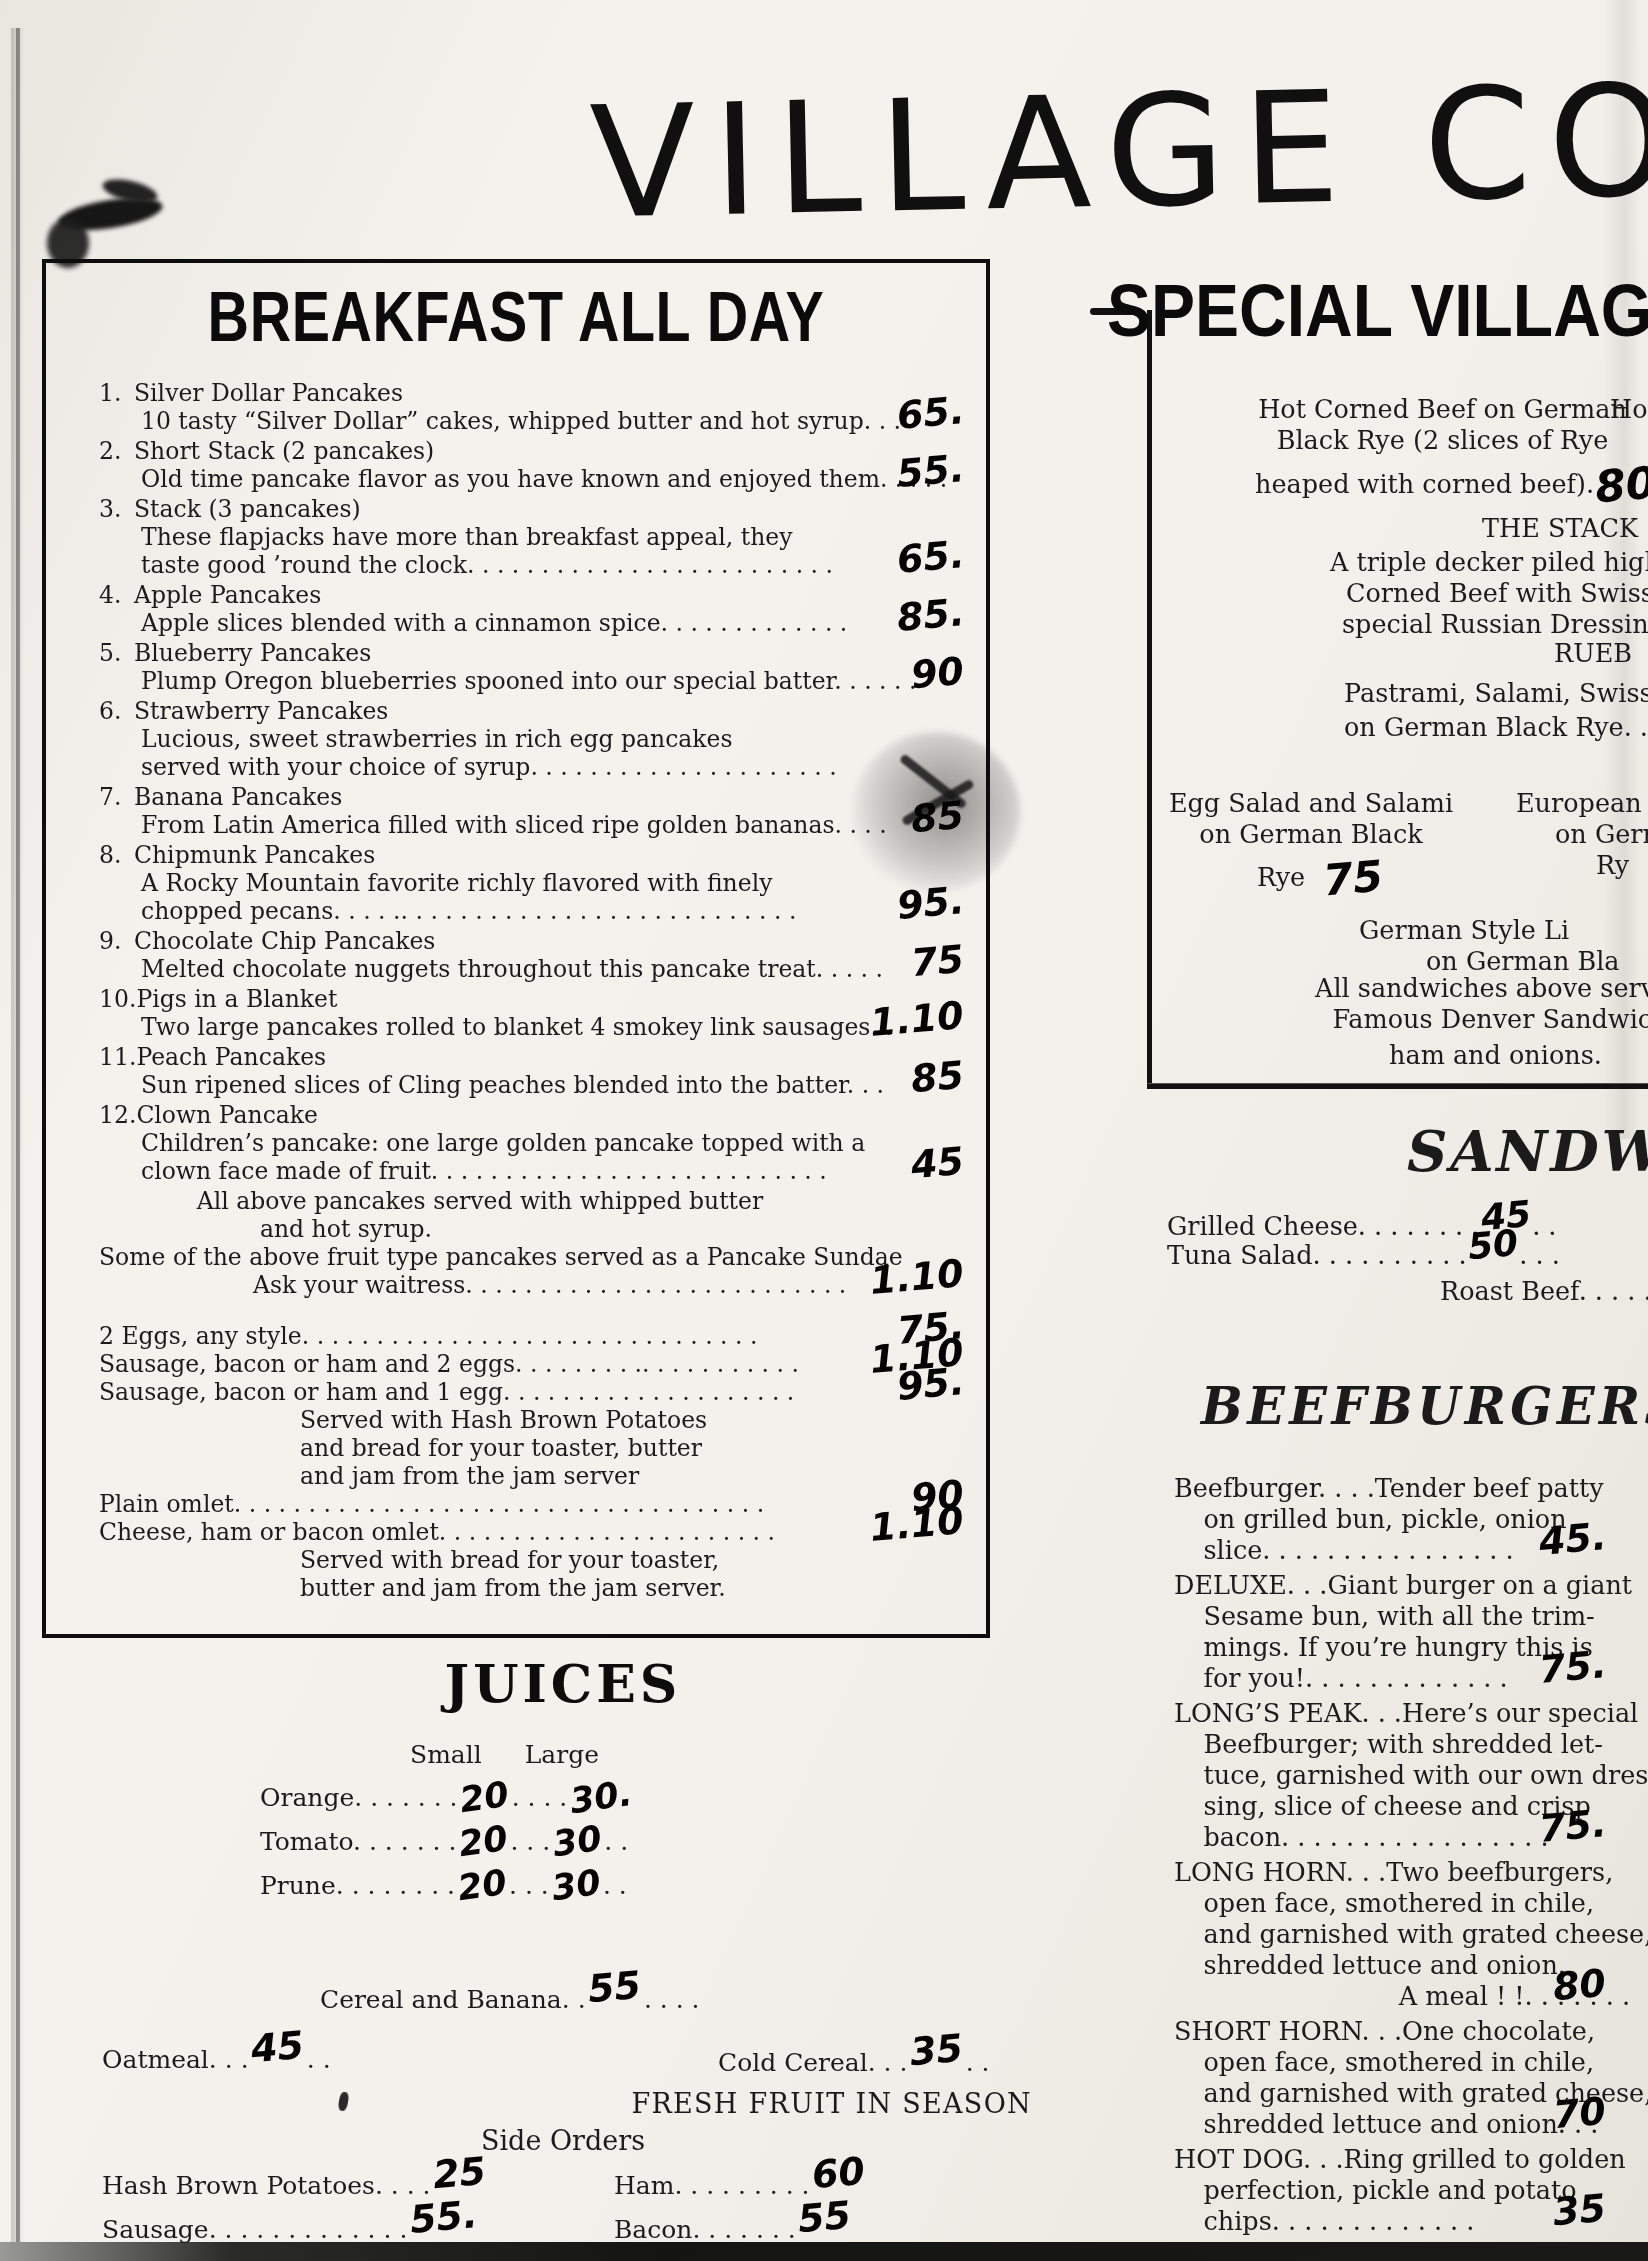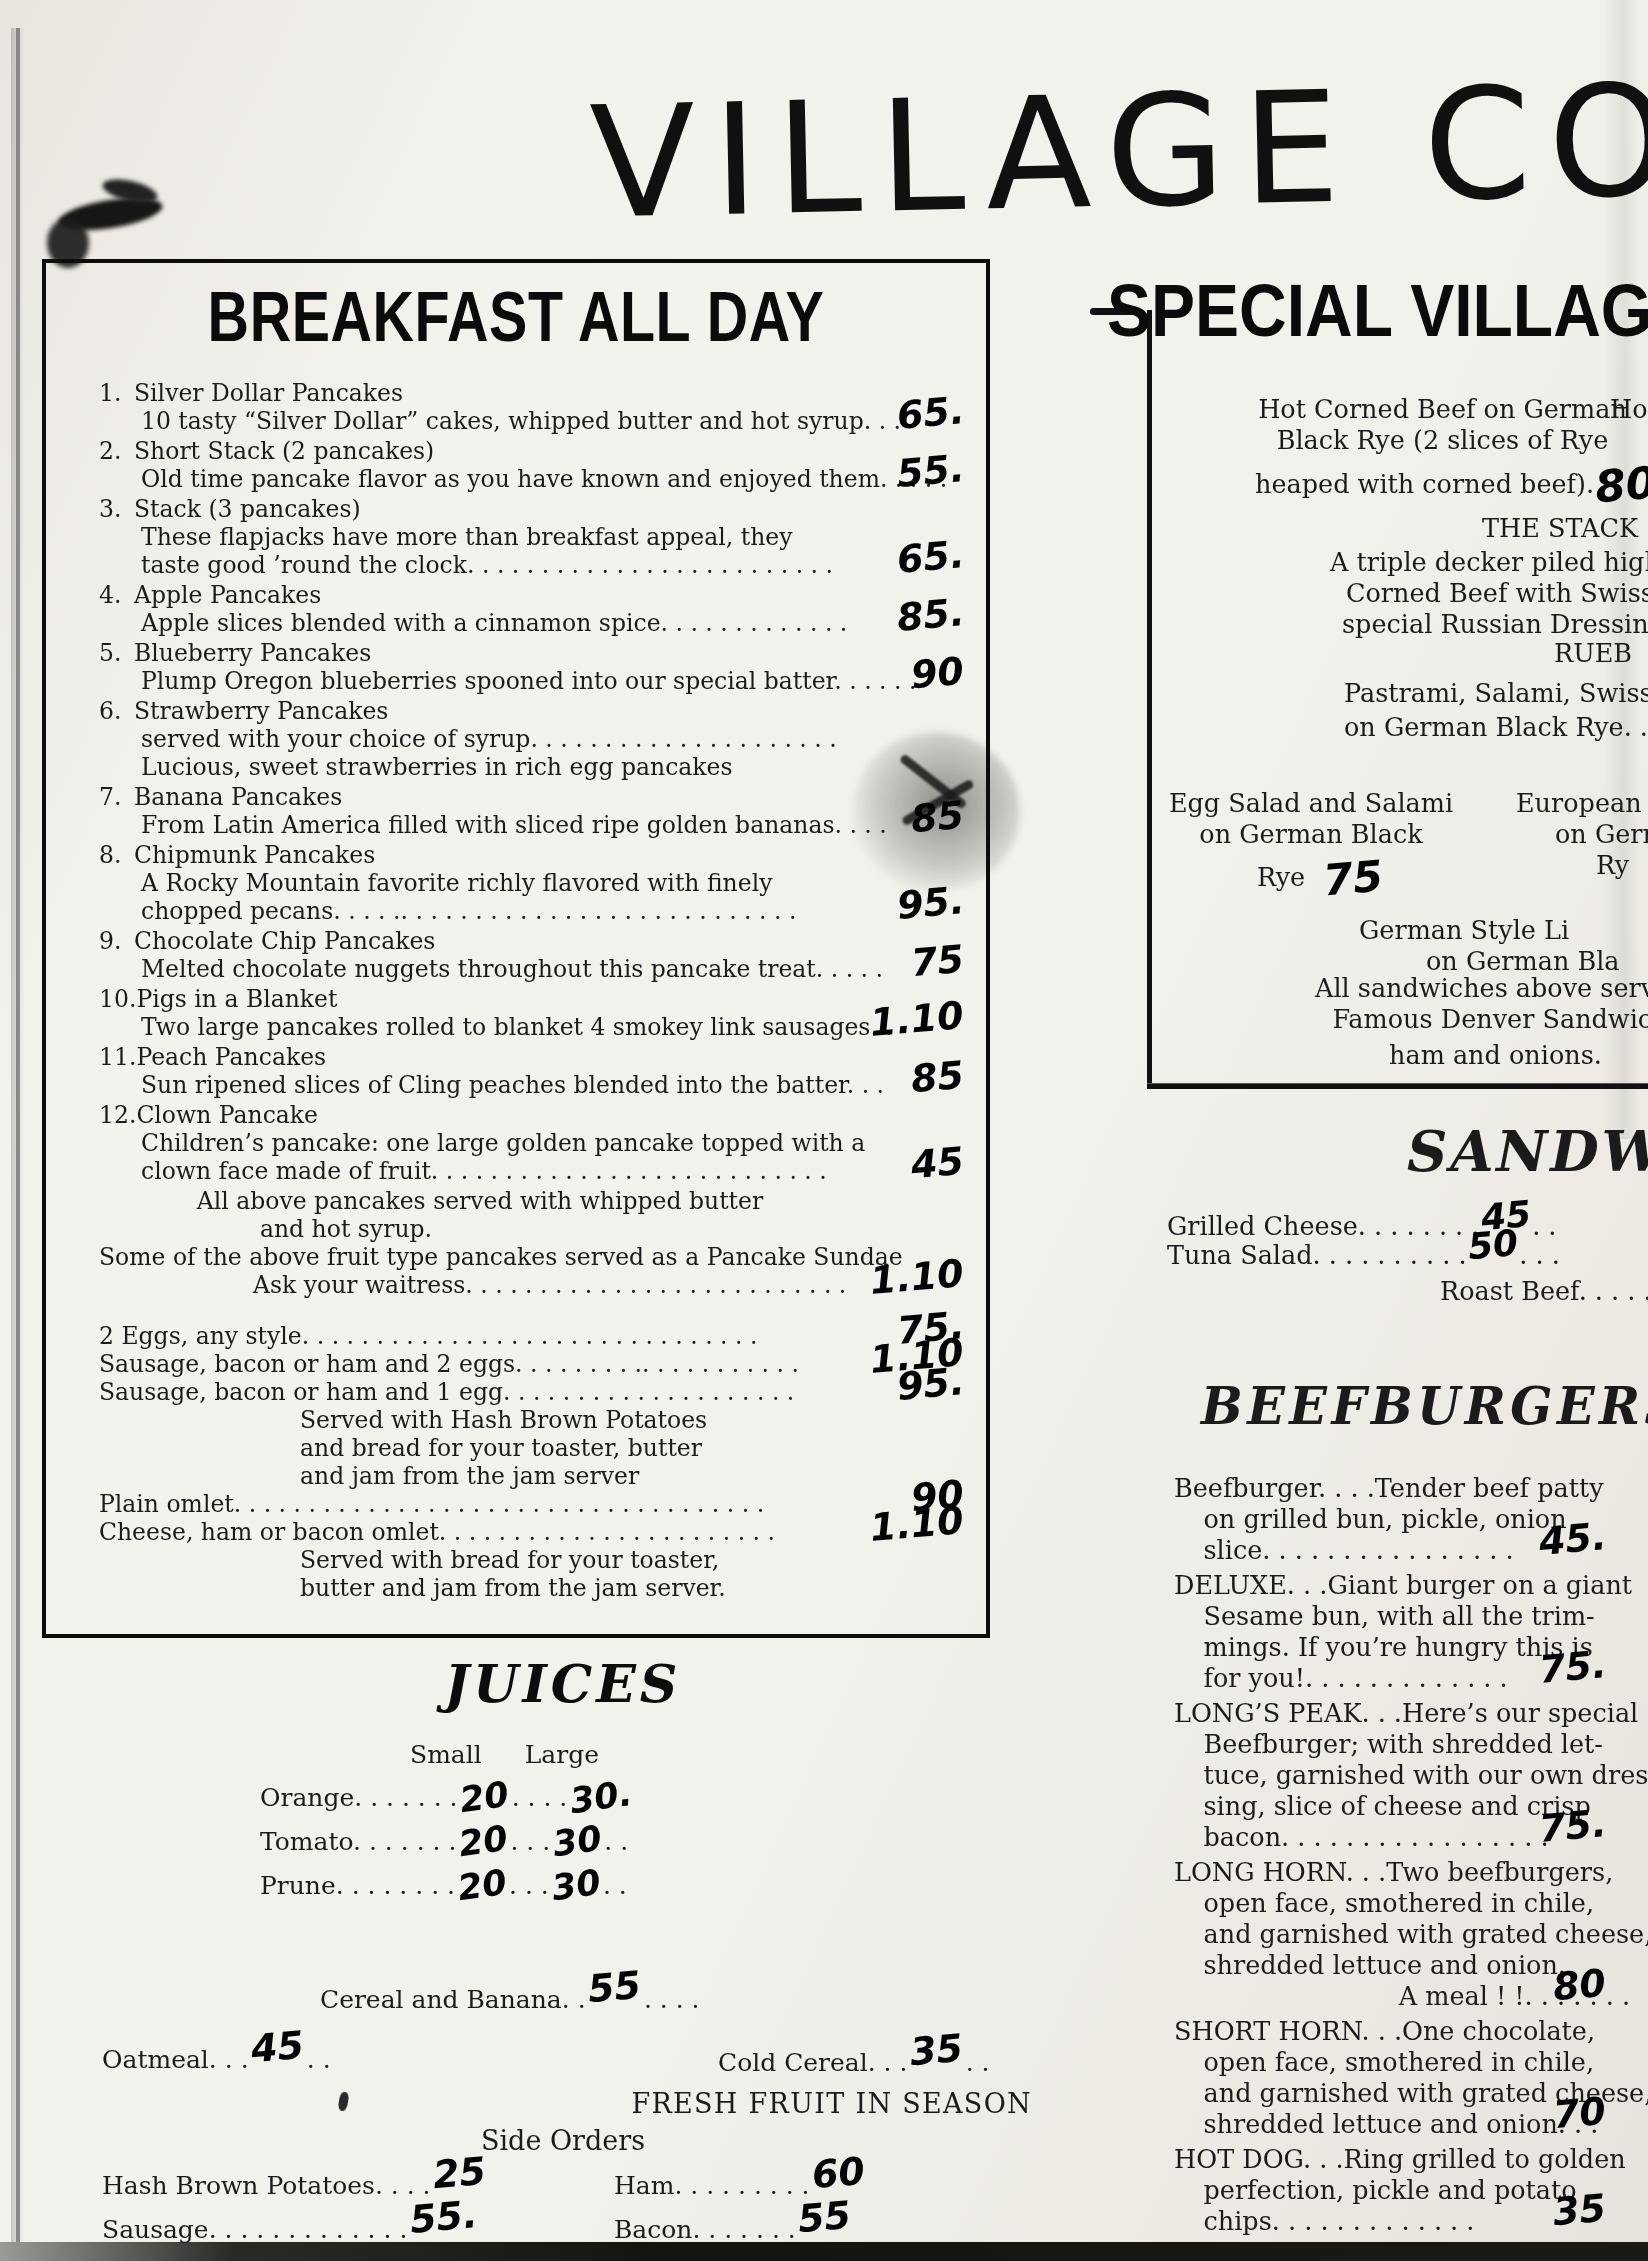--- a/index.html
+++ b/index.html
@@ -35,21 +35,21 @@
   .ds{padding-left:42px;}
   .pl{position:relative;white-space:nowrap;}
   .p{position:absolute;right:4px;top:-13.4px;}
   .hw{font-family:"DejaVu Sans",sans-serif;font-style:italic;font-weight:700;font-size:38px;
     display:inline-block;transform:rotate(-5deg);line-height:1;color:#030303;}
   .ctr{text-align:center;padding-right:107px;}
   .gap-top{margin-top:23px;}
   .ind{padding-left:154px;}
   .ind2{padding-left:201px;}
   
-  .jtitle{left:40px;top:1653px;width:1046px;text-align:center;font-style:italic;font-weight:700;
+  .jtitle{left:40px;top:1653px;width:1046px;text-align:center;font-weight:700;
     font-size:52px;letter-spacing:4px;color:#0c0c0c;}
   .jhead{left:410px;top:1740px;font-size:25px;display:flex;gap:43px;}
   .jrows{left:260px;top:1776px;font-size:25px;line-height:44px;}
   .ji{font-size:35px;transform:rotate(-8deg);position:relative;top:2.7px;margin:0 2.7px;}
   .line37{font-size:25px;}
   .cb{left:320px;top:1976px;}
   .oat{left:102px;top:2036px;}
   .cold{left:718px;top:2039px;}
   .hp{position:relative;top:-8px;margin:0 2.7px;}
   .fresh{left:40px;top:2088px;width:992px;text-align:right;font-size:27px;letter-spacing:1.3px;}
@@ -142,22 +142,22 @@
       <div class="ds pl"><span>Apple slices blended with a cinnamon spice. . . . . . . . . . . . .</span><span class="hw p">85.</span></div>
     </div>
 
     <div class="mi">
       <div class="nowrap"><span class="no">5.</span><span>Blueberry Pancakes</span></div>
       <div class="ds pl"><span>Plump Oregon blueberries spooned into our special batter. . . . . .</span><span class="hw p">90</span></div>
     </div>
 
     <div class="mi">
       <div class="nowrap"><span class="no">6.</span><span>Strawberry Pancakes</span></div>
+      <div class="ds"><span>Lucious, sweet strawberries in rich egg pancakes</span></div>
       <div class="ds pl"><span>served with your choice of syrup. . . . . . . . . . . . . . . . . . . . .</span><span class="hw p"></span></div>
-      <div class="ds"><span>Lucious, sweet strawberries in rich egg pancakes</span></div>
     </div>
 
     <div class="mi">
       <div class="nowrap"><span class="no">7.</span><span>Banana Pancakes</span></div>
       <div class="ds pl"><span>From Latin America filled with sliced ripe golden bananas. . . .</span><span class="hw p">85</span></div>
     </div>
 
     <div class="mi">
       <div class="nowrap"><span class="no">8.</span><span>Chipmunk Pancakes</span></div>
       <div class="ds"><span>A Rocky Mountain favorite richly flavored with finely</span></div>

